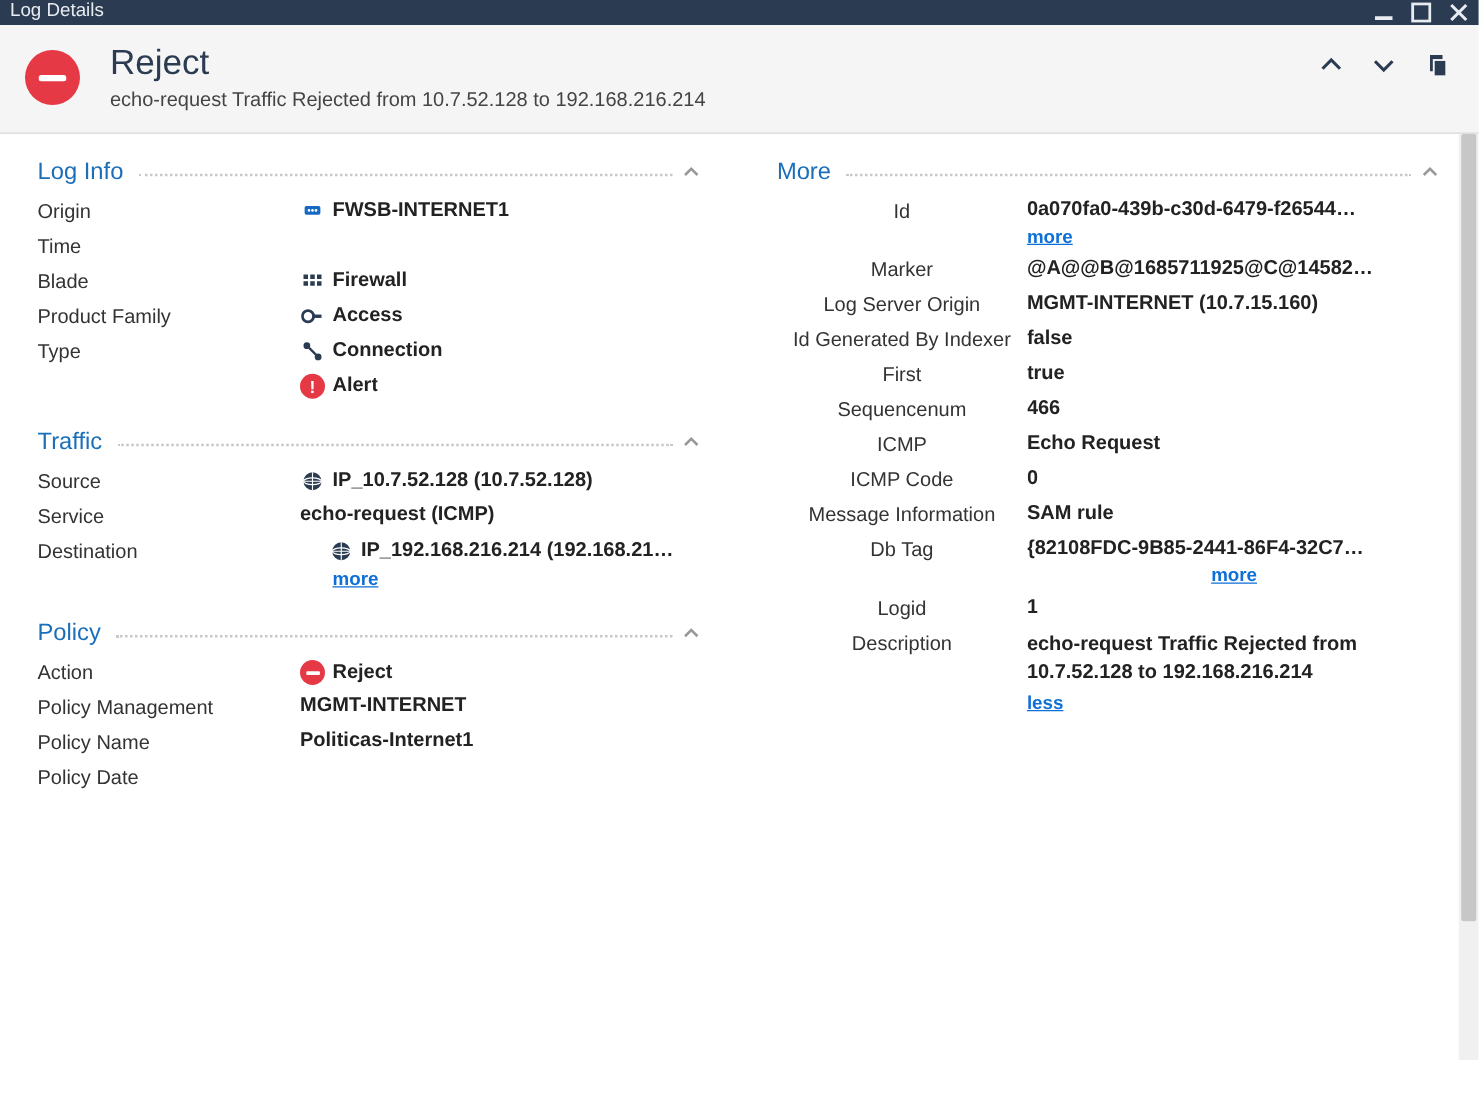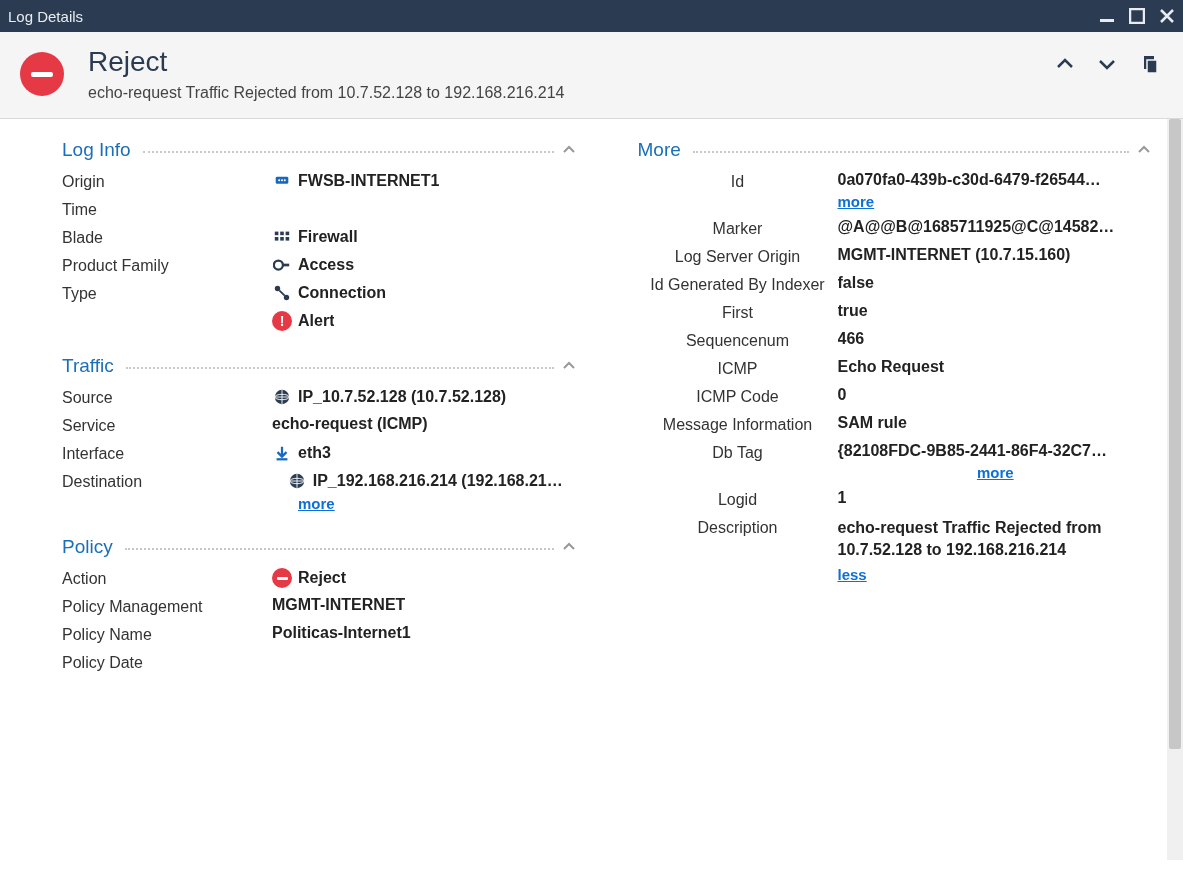--- a/index.html
+++ b/index.html
@@ -9,23 +9,22 @@
     color: #333;
     background: #fff;
     width: 1183px;
     height: 889px;
     overflow: hidden;
     position: relative;
   }
   .titlebar {
     background: #2b3c52;
     color: #e8ecf1;
-    height: 32px;
+    height: 20px;
     display: flex;
-    align-items: center;
     padding: 0 8px;
     font-size: 15px;
   }
   .titlebar-text { flex: 1; }
   .titlebar-controls { display: flex; gap: 14px; align-items: center; }
   .tb-icon { width: 16px; height: 16px; display:inline-flex; align-items:center; justify-content:center; color:#e8ecf1; }
   .header {
     background: #f5f5f5;
     border-bottom: 1px solid #d9d9d9;
     padding: 14px 24px 16px 20px;
@@ -50,21 +49,20 @@
     font-size: 16px; color:#444; margin-top:6px;
   }
   .header-actions {
     display:flex; gap:22px; align-items:center; margin-top:8px;
   }
   .hdr-icon { width:20px; height:20px; color:#2b3c52; display:inline-flex; align-items:center; justify-content:center; }
   .content-wrap {
     position:relative;
     height: calc(889px - 28px - 120px);
     overflow: hidden;
-    padding-left: 32px;
   }
   .content {
     display:flex;
     padding: 10px 0 0 0;
   }
   .col {
     flex:1; padding: 0 30px;
     min-width:0;
   }
   .section { margin-top: 10px; margin-bottom: 24px; }
@@ -299,32 +297,20 @@
                   <path d="M10 2 V18 M2 10 H18" stroke="#fff" stroke-width="1"></path>
                 </svg>
               </span>
           <span class="txt">IP_10.7.52.128 (10.7.52.128)</span>
         </div>
       </div>
       <div class="row">
         <div class="row-label">Service</div>
         <div class="row-val">
           <span class="txt">echo-request (ICMP)</span>
-        </div>
-      </div>
-      <div class="row">
-        <div class="row-label">Interface</div>
-        <div class="row-val">
-          <span class="val-icon">
-                <svg viewBox="0 0 20 20" width="18" height="18">
-                  <path d="M10 3 V13 M5 9 L10 14 L15 9" fill="none" stroke="#1769c0" stroke-width="2.5"></path>
-                  <line x1="4" y1="17" x2="16" y2="17" stroke="#1769c0" stroke-width="2.5"></line>
-                </svg>
-              </span>
-          <span class="txt">eth3</span>
         </div>
       </div>
       <div class="row">
         <div class="row-label">Destination</div>
         <div class="row-val" style="flex-direction:column;align-items:flex-start;">
           <div style="display:flex;align-items:center;min-width:0;width:100%;justify-content:center;">
             <span class="val-icon">
                   <svg viewBox="0 0 20 20" width="18" height="18">
                     <circle cx="10" cy="10" r="8" fill="#2b3c52"></circle>
                     <ellipse cx="10" cy="10" rx="8" ry="3" fill="none" stroke="#fff"></ellipse>

